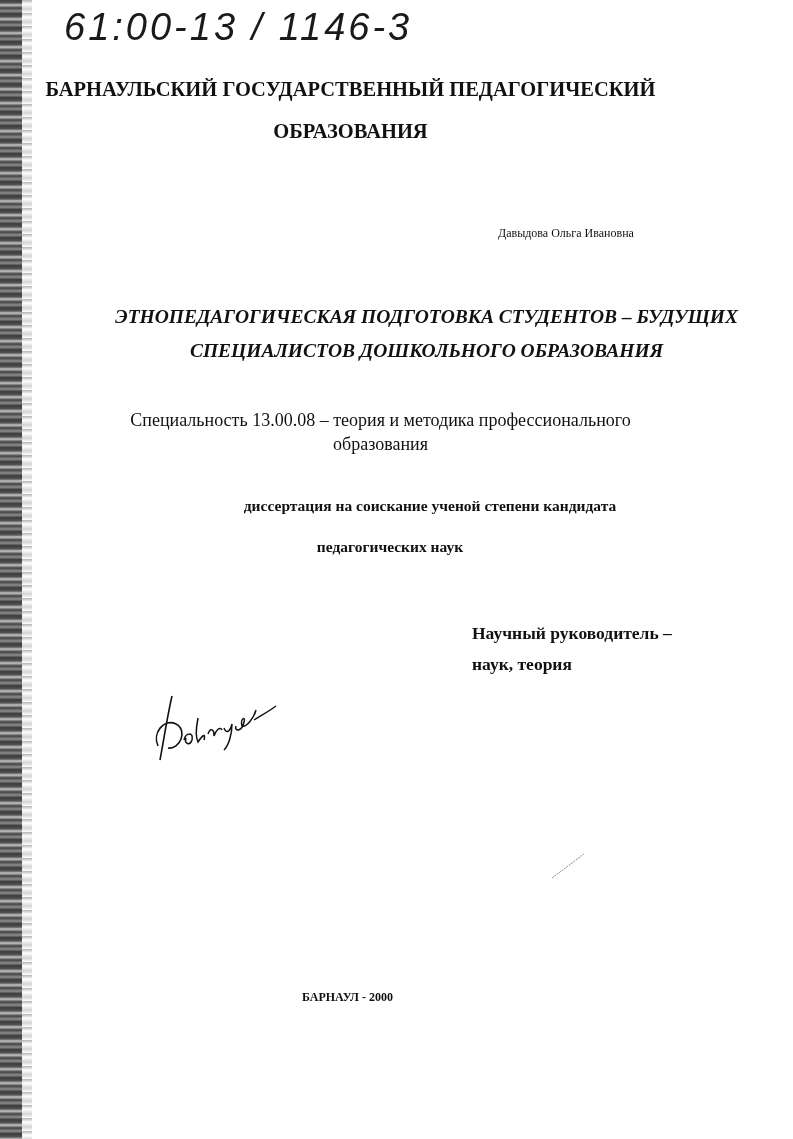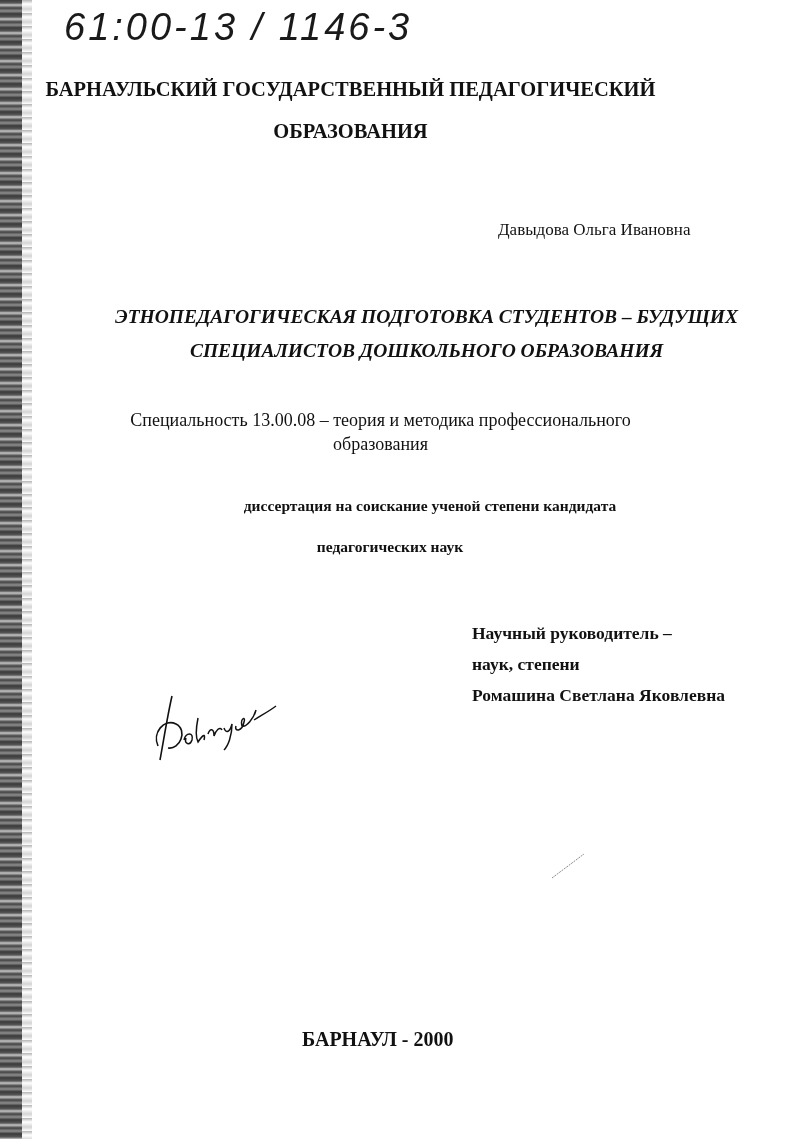--- a/index.html
+++ b/index.html
@@ -54,22 +54,22 @@
     }
     .university {
       top: 68px;
       font-weight: bold;
       font-size: 20.5px;
       line-height: 42px;
     }
     .author {
       position: absolute;
       left: 498px;
-      top: 220px;
-      font-size: 17px;
+      top: 226px;
+      font-size: 12px;
     }
     .title {
       top: 300px;
       font-weight: bold;
       font-style: italic;
       font-size: 19.5px;
       line-height: 34px;
       left: 30px;
       width: 793px;
     }
@@ -100,23 +100,23 @@
     .signature {
       position: absolute;
       left: 150px;
       top: 688px;
       width: 130px;
       height: 80px;
     }
     .place-year {
       position: absolute;
       left: 302px;
-      top: 1028px;
+      top: 990px;
       font-weight: bold;
-      font-size: 20px;
+      font-size: 12px;
     }
     .stray-mark {
       position: absolute;
       left: 550px;
       top: 850px;
       width: 36px;
       height: 30px;
     }
   </style>
 </head>
@@ -141,22 +141,21 @@
 <div class="center-line specialty">
   <div>Специальность 13.00.08 – теория и методика профессионального</div>
   <div>образования</div>
 </div>
 
 <div class="degree l1">диссертация на соискание ученой степени кандидата</div>
 <div class="degree l2">педагогических наук</div>
 
 <div class="advisor">
   <div>Научный руководитель –</div>
-  <div>наук, степени</div>
-  <div>Ромашина Светлана Яковлевна</div>
+  <div>наук, теория</div>
 </div>
 
 <svg class="signature" viewBox="0 0 130 80">
   <path d="M22 8 C18 25, 14 50, 10 72" stroke="#111" stroke-width="1.6" fill="none"></path>
   <path d="M8 58 C2 45, 14 30, 26 36 C38 42, 30 62, 18 60" stroke="#111" stroke-width="1.6" fill="none"></path>
   <path d="M34 52 C36 44, 44 44, 42 52 C40 58, 34 56, 36 50" stroke="#111" stroke-width="1.5" fill="none"></path>
   <path d="M48 30 C46 40, 46 50, 48 54 C52 48, 56 44, 54 52" stroke="#111" stroke-width="1.5" fill="none"></path>
   <path d="M58 46 C60 40, 64 40, 64 48 C66 42, 70 38, 72 42" stroke="#111" stroke-width="1.5" fill="none"></path>
   <path d="M74 40 C76 46, 80 44, 82 36 C82 48, 78 58, 74 62" stroke="#111" stroke-width="1.5" fill="none"></path>
   <path d="M86 38 C84 44, 92 44, 94 34 C96 28, 90 30, 92 38 C96 40, 104 30, 106 22" stroke="#111" stroke-width="1.5" fill="none"></path>

